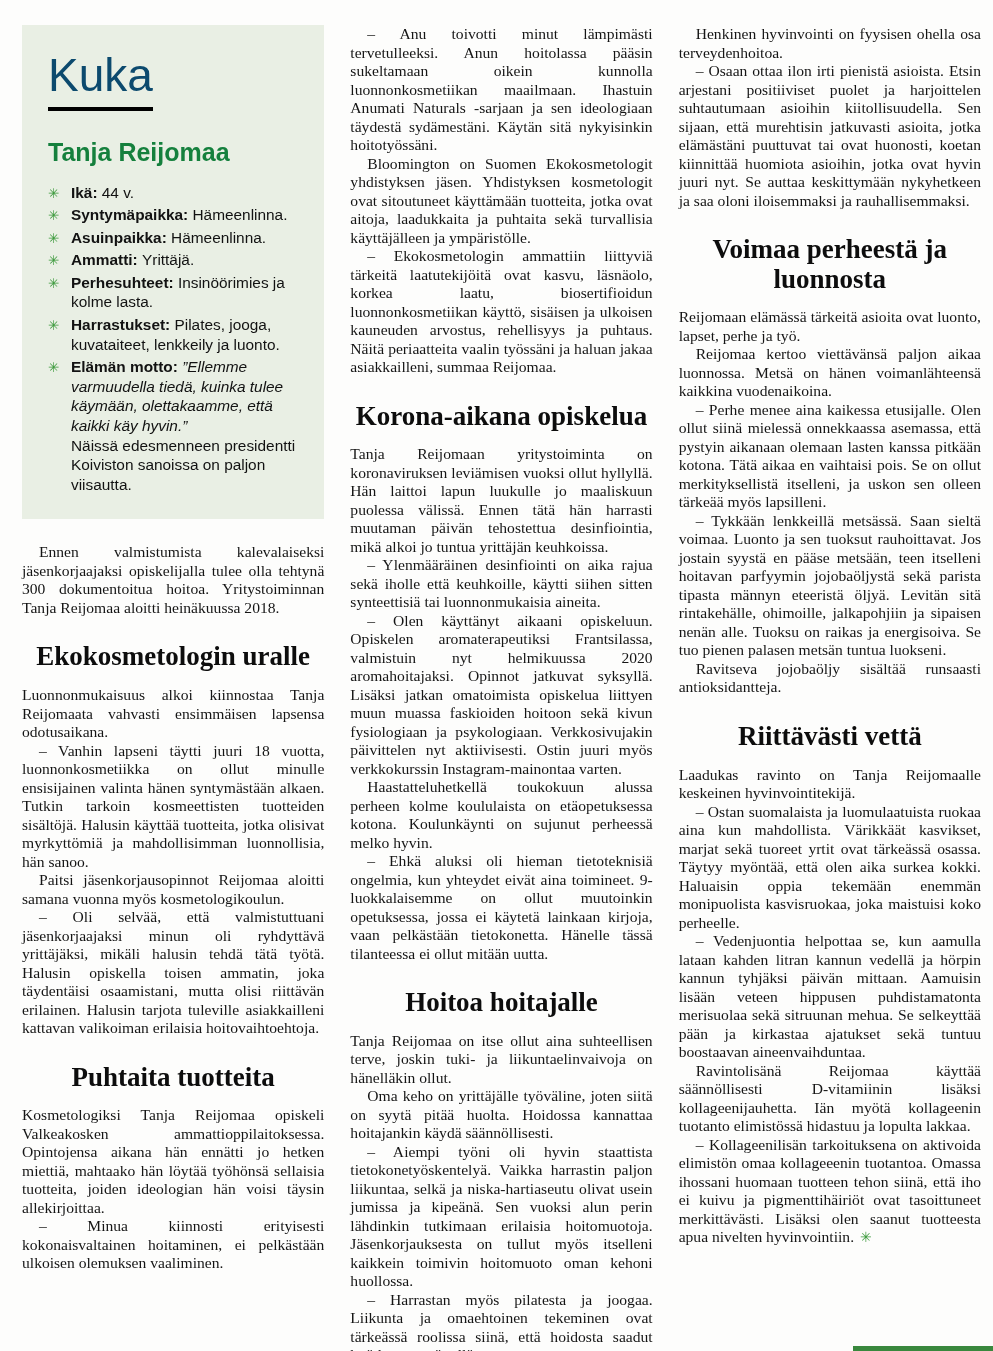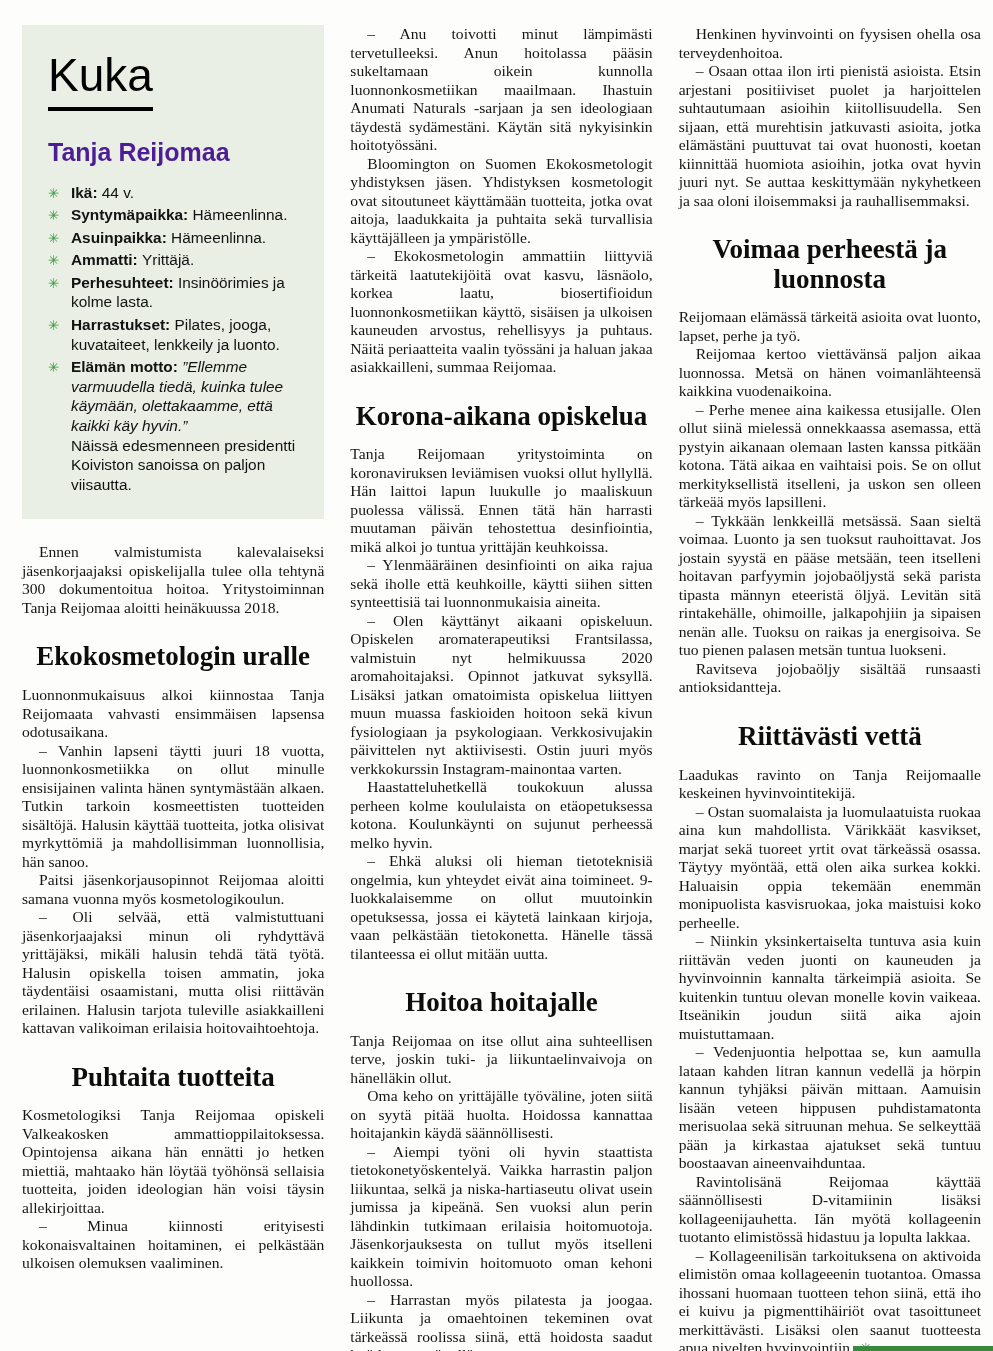--- a/index.html
+++ b/index.html
@@ -21,29 +21,29 @@
   
   .infobox{
     background:#e9efe4;
     padding:27px 20px 22px 26px;
     margin-bottom:24px;
   }
   .infobox-title{
     display:inline-block;
     font-family:"Liberation Sans",sans-serif;
     font-size:46px;font-weight:400;line-height:1;
-    color:#000000;
+    color:#0c4a6e;
     border-bottom:4px solid #000;
     padding-bottom:9px;
     margin:0 0 28px 0;
   }
   .infobox-name{
     font-family:"Liberation Sans",sans-serif;
     font-size:25px;font-weight:700;line-height:1.1;
-    color:#4c1d95;
+    color:#15803d;
     margin:0 0 16px 0;
   }
   .infobox-list{
     margin:0;padding:0;list-style:none;
     font-family:"Liberation Sans",sans-serif;
     font-size:15.4px;line-height:19.6px;color:#121212;
   }
   .infobox-list li{position:relative;padding-left:23px;margin:0 0 3px 0;}
   .bullet{
     position:absolute;left:0;top:1px;
@@ -138,21 +138,20 @@
       <p class="body-p indent">– Osaan ottaa ilon irti pienistä asioista. Etsin arjestani positiiviset puolet ja harjoittelen suhtautumaan asioihin kiitollisuudella. Sen sijaan, että murehtisin jatkuvasti asioita, jotka elämästäni puuttuvat tai ovat huonosti, koetan kiinnittää huomiota asioihin, jotka ovat hyvin juuri nyt. Se auttaa keskittymään nykyhetkeen ja saa oloni iloisemmaksi ja rauhallisemmaksi.</p>
       <h3 class="section-heading">Voimaa perheestä ja luonnosta</h3>
       <p class="body-p">Reijomaan elämässä tärkeitä asioita ovat luonto, lapset, perhe ja työ.</p>
       <p class="body-p indent">Reijomaa kertoo viettävänsä paljon aikaa luonnossa. Metsä on hänen voimanlähteensä kaikkina vuodenaikoina.</p>
       <p class="body-p indent">– Perhe menee aina kaikessa etusijalle. Olen ollut siinä mielessä onnekkaassa asemassa, että pystyin aikanaan olemaan lasten kanssa pitkään kotona. Tätä aikaa en vaihtaisi pois. Se on ollut merkityksellistä itselleni, ja uskon sen olleen tärkeää myös lapsilleni.</p>
       <p class="body-p indent">– Tykkään lenkkeillä metsässä. Saan sieltä voimaa. Luonto ja sen tuoksut rauhoittavat. Jos jostain syystä en pääse metsään, teen itselleni hoitavan parfyymin jojobaöljystä sekä parista tipasta männyn eteeristä öljyä. Levitän sitä rintakehälle, ohimoille, jalkapohjiin ja sipaisen nenän alle. Tuoksu on raikas ja energisoiva. Se tuo pienen palasen metsän tuntua luokseni.</p>
       <p class="body-p indent">Ravitseva jojobaöljy sisältää runsaasti antioksidantteja.</p>
       <h3 class="section-heading">Riittävästi vettä</h3>
       <p class="body-p">Laadukas ravinto on Tanja Reijomaalle keskeinen hyvinvointitekijä.</p>
       <p class="body-p indent">– Ostan suomalaista ja luomulaatuista ruokaa aina kun mahdollista. Värikkäät kasvikset, marjat sekä tuoreet yrtit ovat tärkeässä osassa. Täytyy myöntää, että olen aika surkea kokki. Haluaisin oppia tekemään enemmän monipuolista kasvisruokaa, joka maistuisi koko perheelle.</p>
-      <p class="body-p indent">– Niinkin yksinkertaiselta tuntuva asia kuin riittävän veden juonti on kauneuden ja hyvinvoinnin kannalta tärkeimpiä asioita. Se kuitenkin tuntuu olevan monelle kovin vaikeaa. Itseänikin joudun siitä aika ajoin muistuttamaan.</p>
       <p class="body-p indent">– Vedenjuontia helpottaa se, kun aamulla lataan kahden litran kannun vedellä ja hörpin kannun tyhjäksi päivän mittaan. Aamuisin lisään veteen hippusen puhdistamatonta merisuolaa sekä sitruunan mehua. Se selkeyttää pään ja kirkastaa ajatukset sekä tuntuu boostaavan aineenvaihduntaa.</p>
       <p class="body-p indent">Ravintolisänä Reijomaa käyttää säännöllisesti D-vitamiinin lisäksi kollageenijauhetta. Iän myötä kollageenin tuotanto elimistössä hidastuu ja lopulta lakkaa.</p>
       <p class="body-p indent">– Kollageenilisän tarkoituksena on aktivoida elimistön omaa kollageeenin tuotantoa. Omassa ihossani huomaan tuotteen tehon siinä, että iho ei kuivu ja pigmenttihäiriöt ovat tasoittuneet merkittävästi. Lisäksi olen saanut tuotteesta apua nivelten hyvinvointiin.<span class="end-mark">✳</span></p>
     </div>
 
 </div>
 
 <div class="footer-mark">‒‒</div>
 <div class="corner-bar"></div>
 

